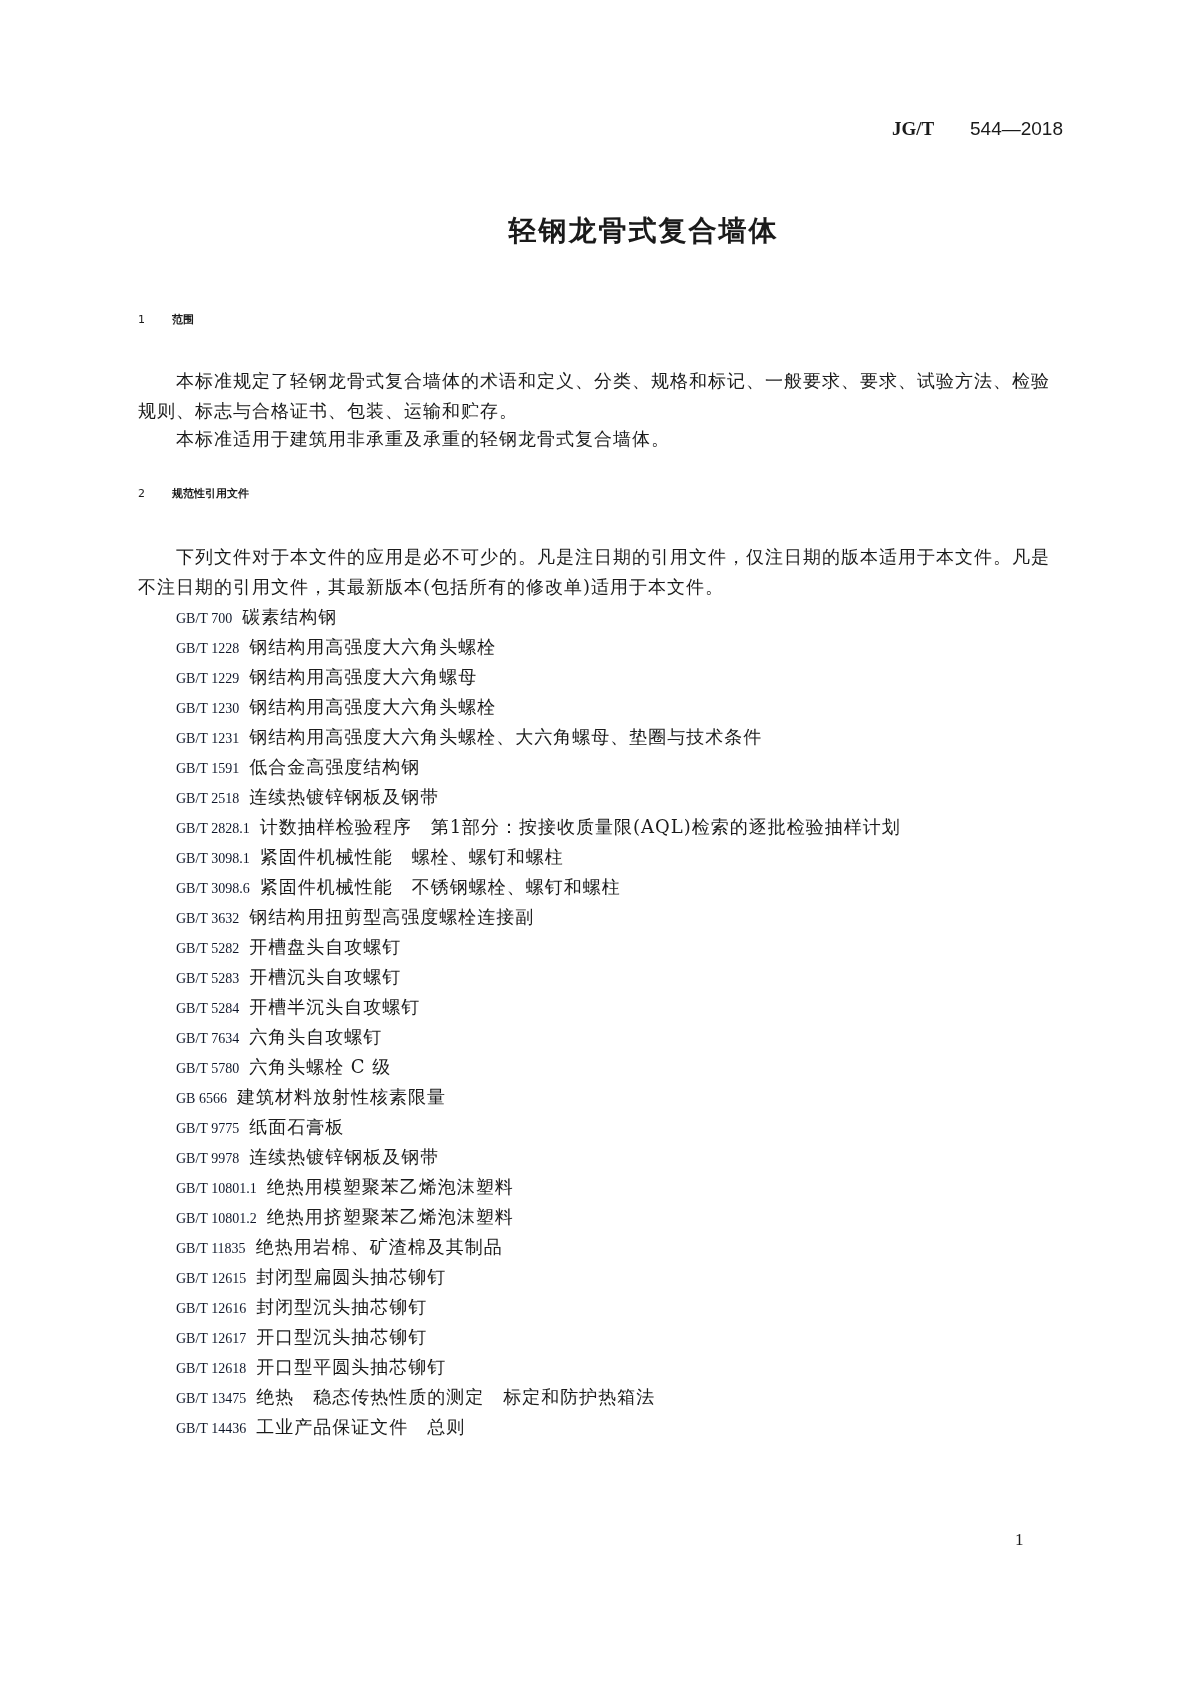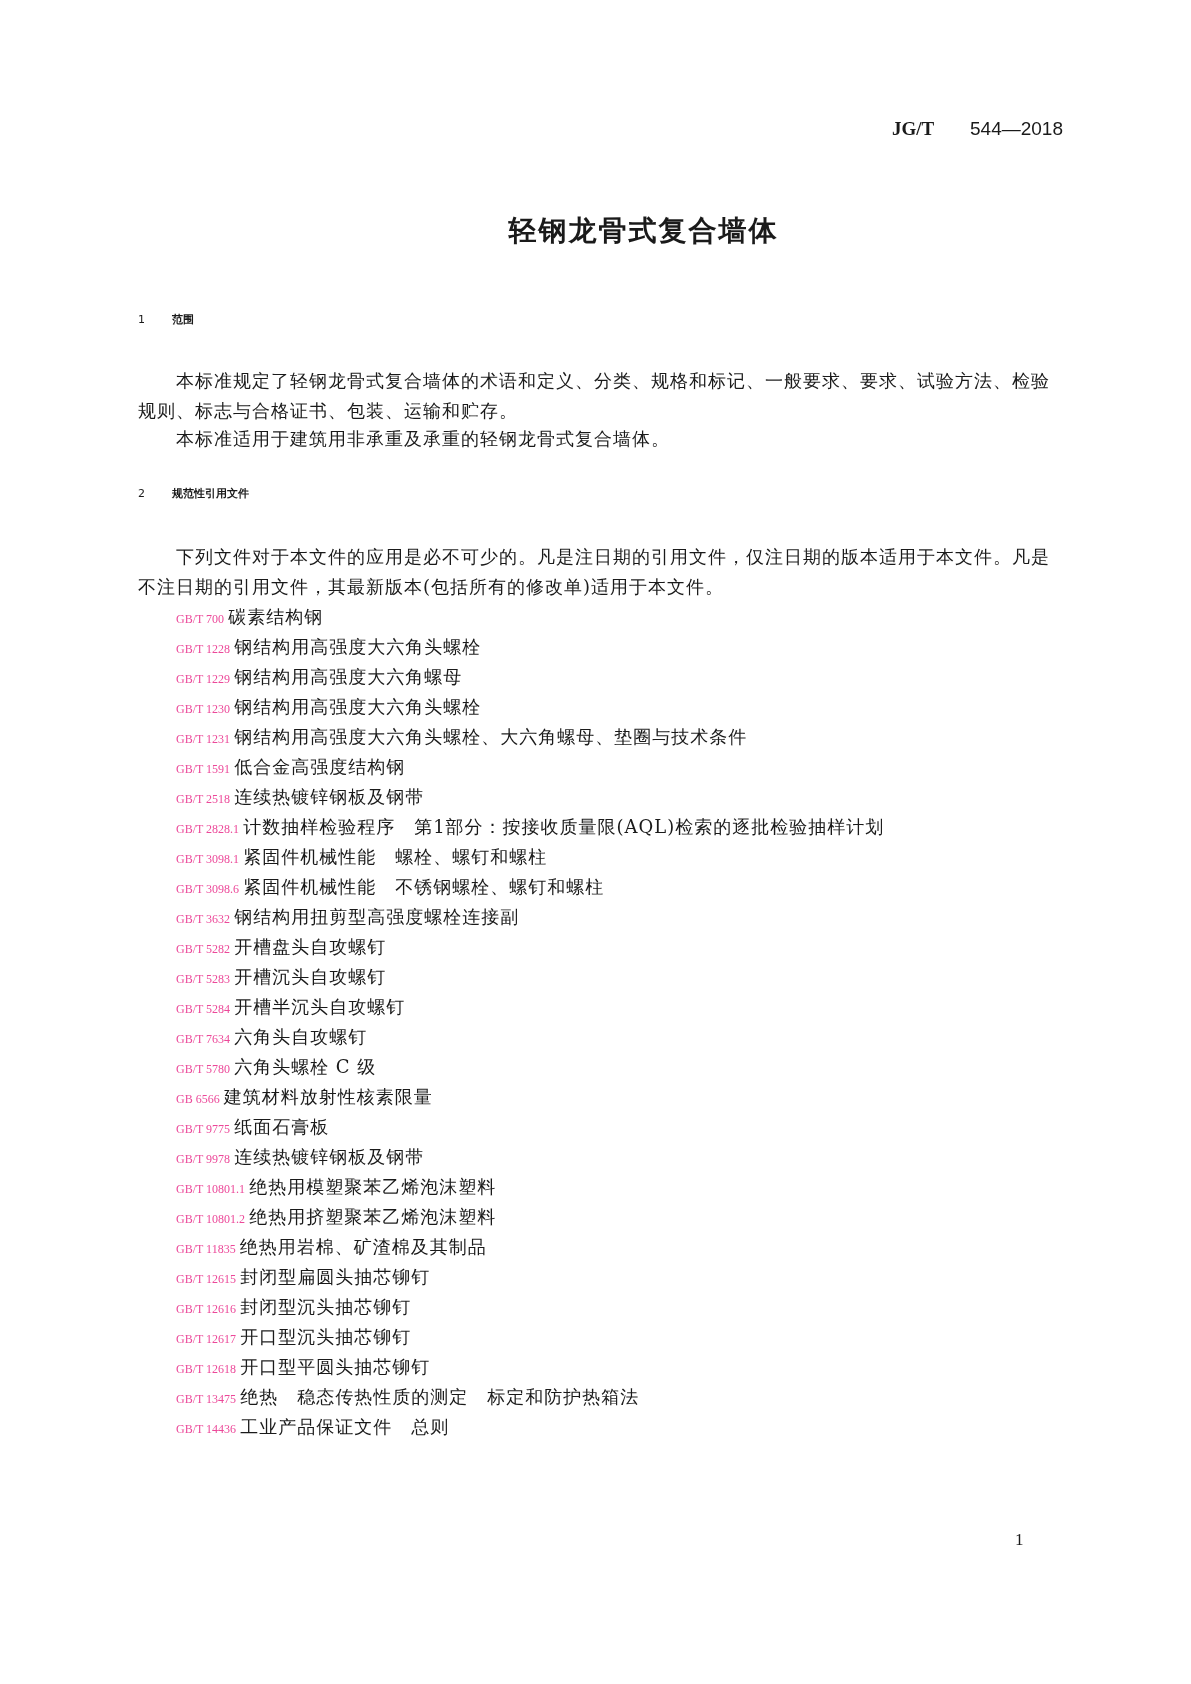--- a/index.html
+++ b/index.html
@@ -23,22 +23,22 @@
       font-family: "DejaVu Sans", sans-serif; font-size: 11px; font-weight: bold;
     }
     .section-heading .sec-num { display: inline-block; width: 34px; font-weight: normal; }
     .para {
       position: absolute; left: 138px; width: 930px;
       font-size: 18px; line-height: 30px; letter-spacing: 1px; text-indent: 38px;
     }
     .para2 { position: absolute; left: 138px; font-size: 18px; line-height: 30px; letter-spacing: 1px; text-indent: 38px; }
     .ref-list { position: absolute; left: 176px; top: 602px; margin: 0; padding: 0; list-style: none; }
     .ref-item { height: 30px; line-height: 30px; font-size: 18px; white-space: nowrap; }
-    .ref-code { font-family: "Liberation Serif", serif; font-size: 12px; color: #ec4899; }
-    .ref-title { margin-left: 4px; letter-spacing: 1px; }
+    .ref-code { font-family: "Liberation Serif", serif; font-size: 14px; color: #0f172a; }
+    .ref-title { margin-left: 10px; letter-spacing: 1px; }
     .page-number {
       position: absolute; top: 1530px; left: 1015px;
       font-family: "Liberation Serif", serif; font-size: 17px;
     }
   </style>
 </head>
 <body>
 
 <div class="std-code">
   <span class="prefix">JG/T</span>

